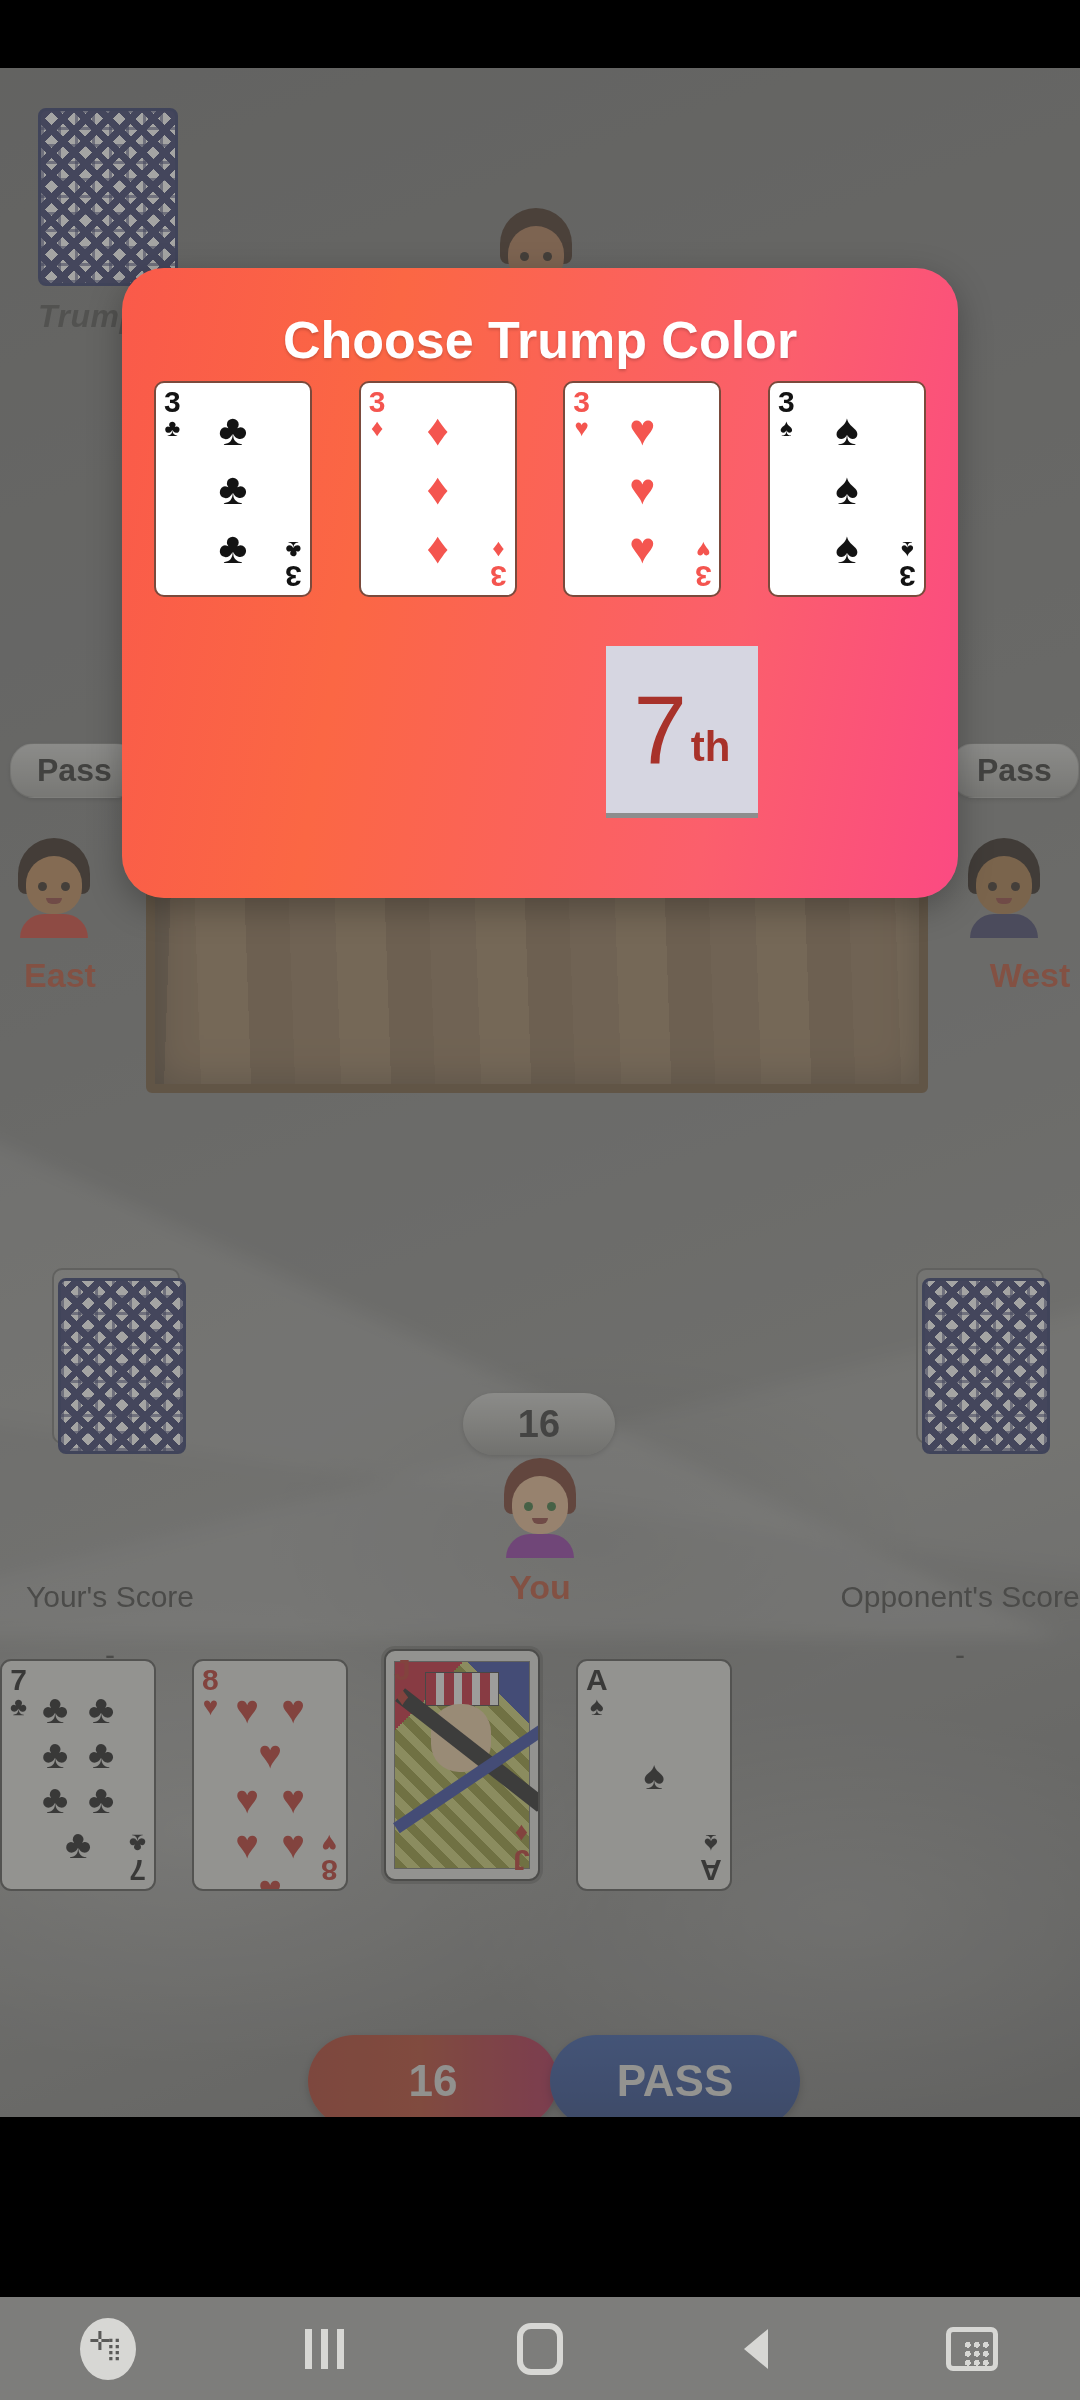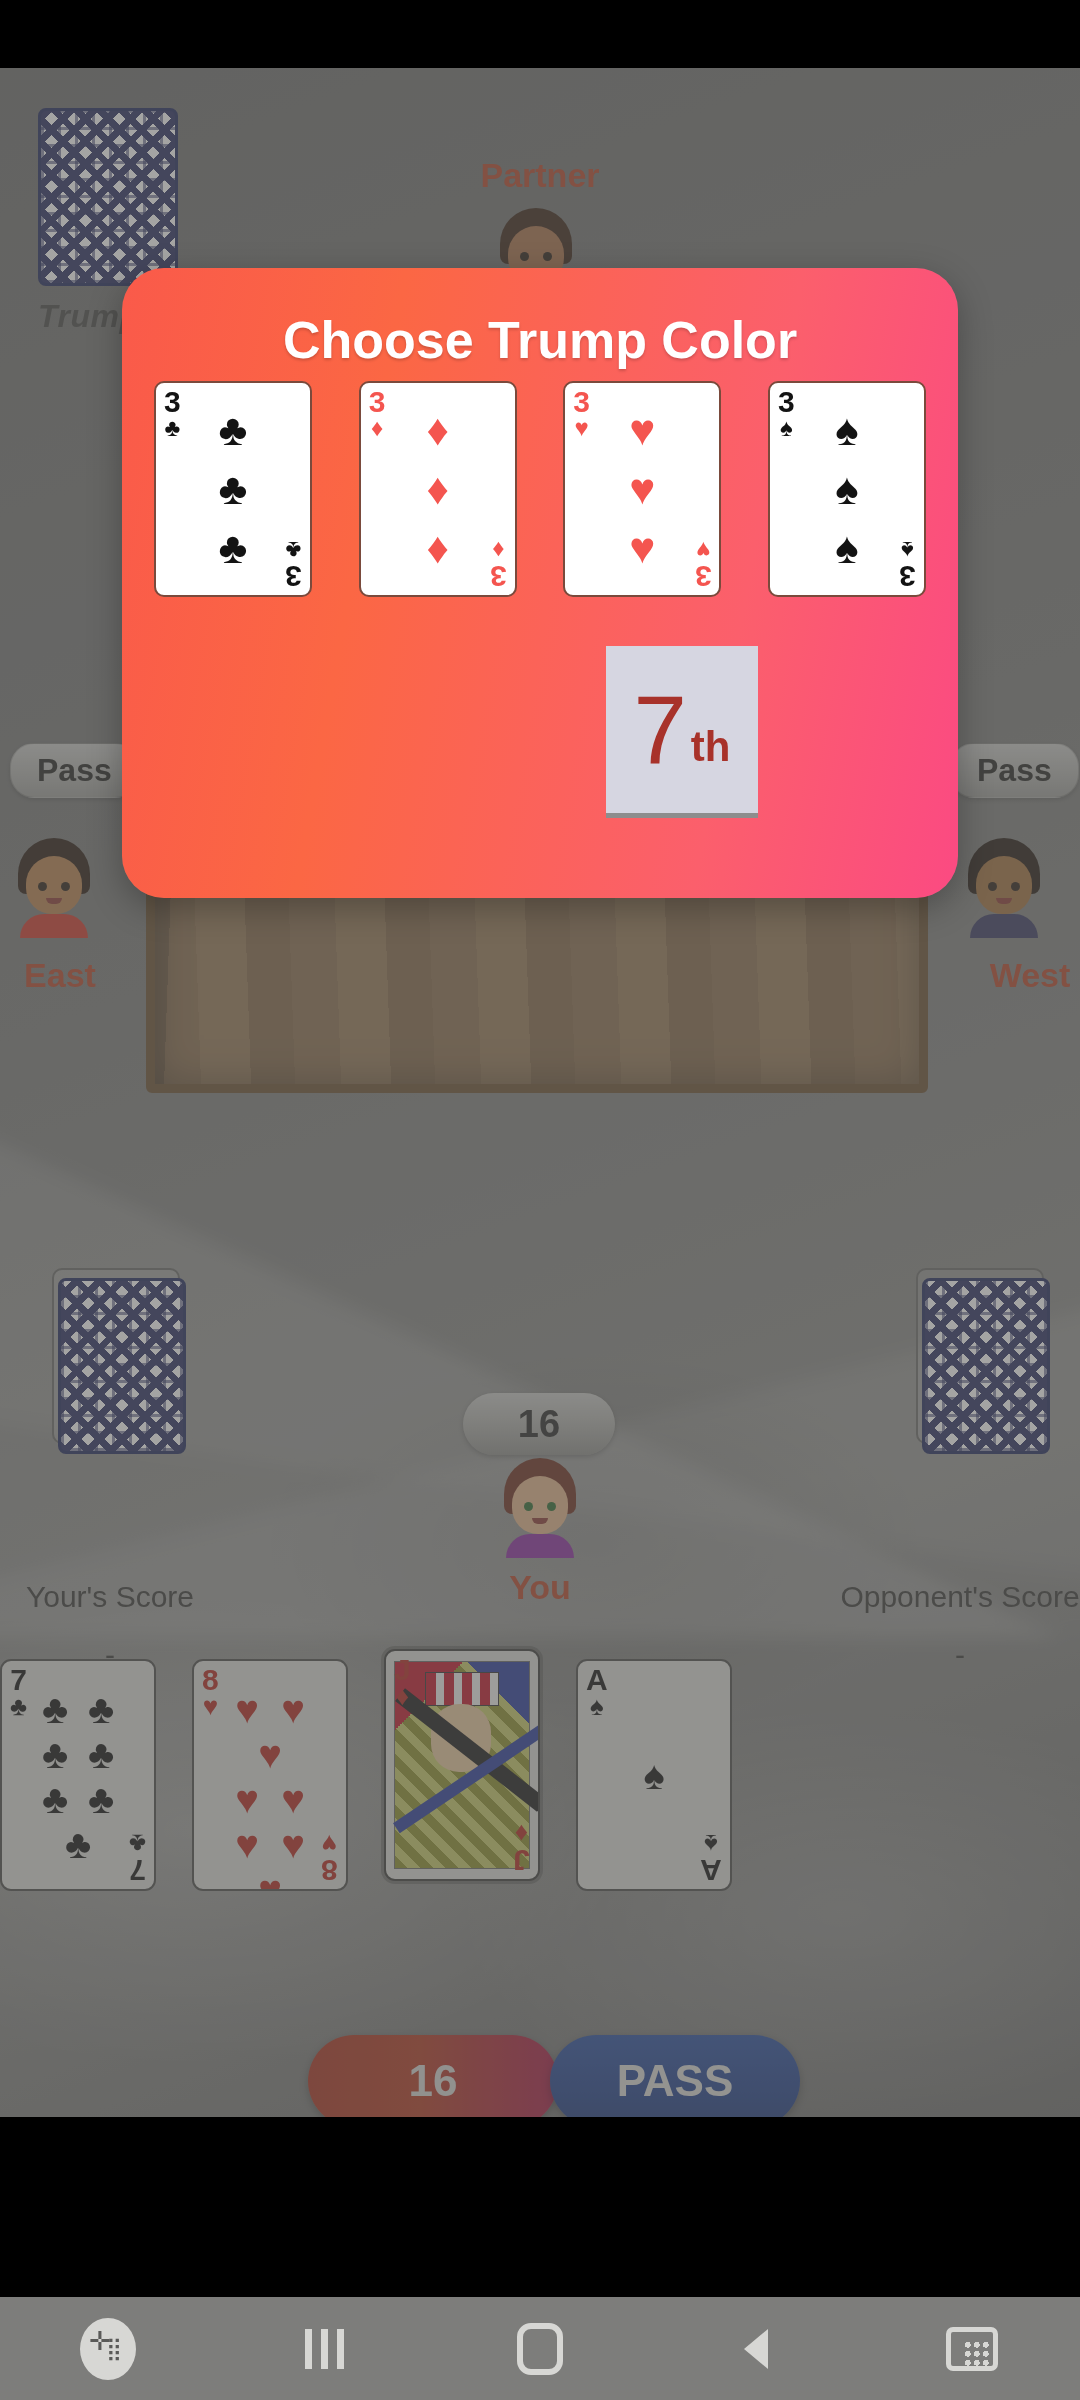--- a/index.html
+++ b/index.html
@@ -266,21 +266,20 @@
   <div id="game">
     <div id="bg-photo"></div>
 
     <div id="table"></div>
 
     <div id="deck-tl">
       <div class="c c1 cardback"></div>
     </div>
     <div id="trump-label">Trump</div>
 
-    <div id="partner-name" class="pname">Partner</div>
     <div id="partner-av" class="avatar">
       <div class="av">
         <div class="hair" style="background:#3a2417"></div>
         <div class="face" style="background:#a9714a"></div>
         <div class="eye l"></div>
           <div class="eye r"></div>
           <div class="mouth"></div>
         <div class="body" style="background:#2f5f93"></div>
       </div>
     </div>

